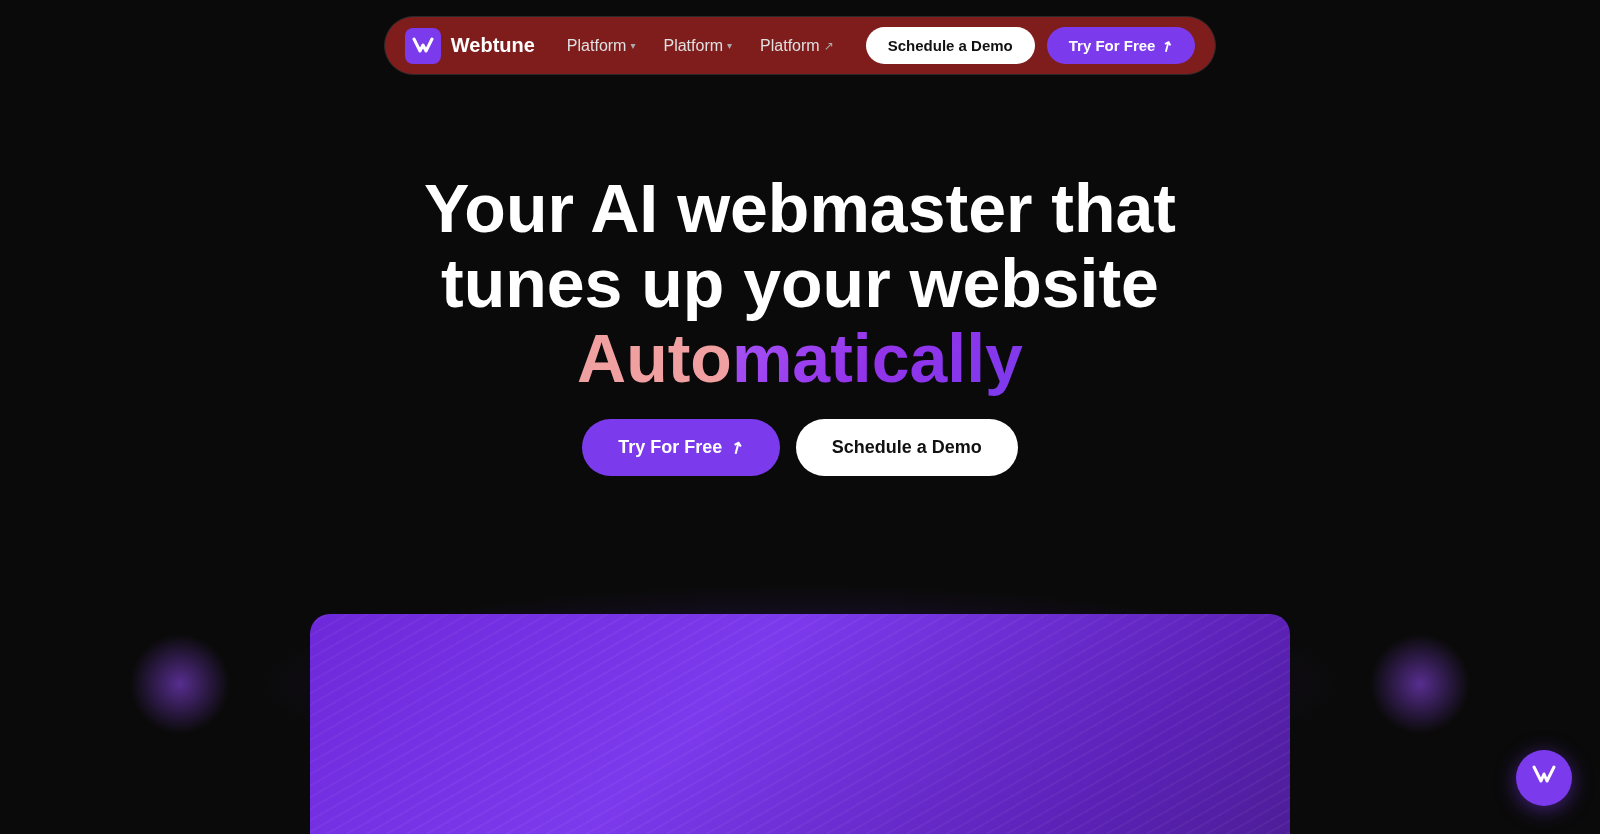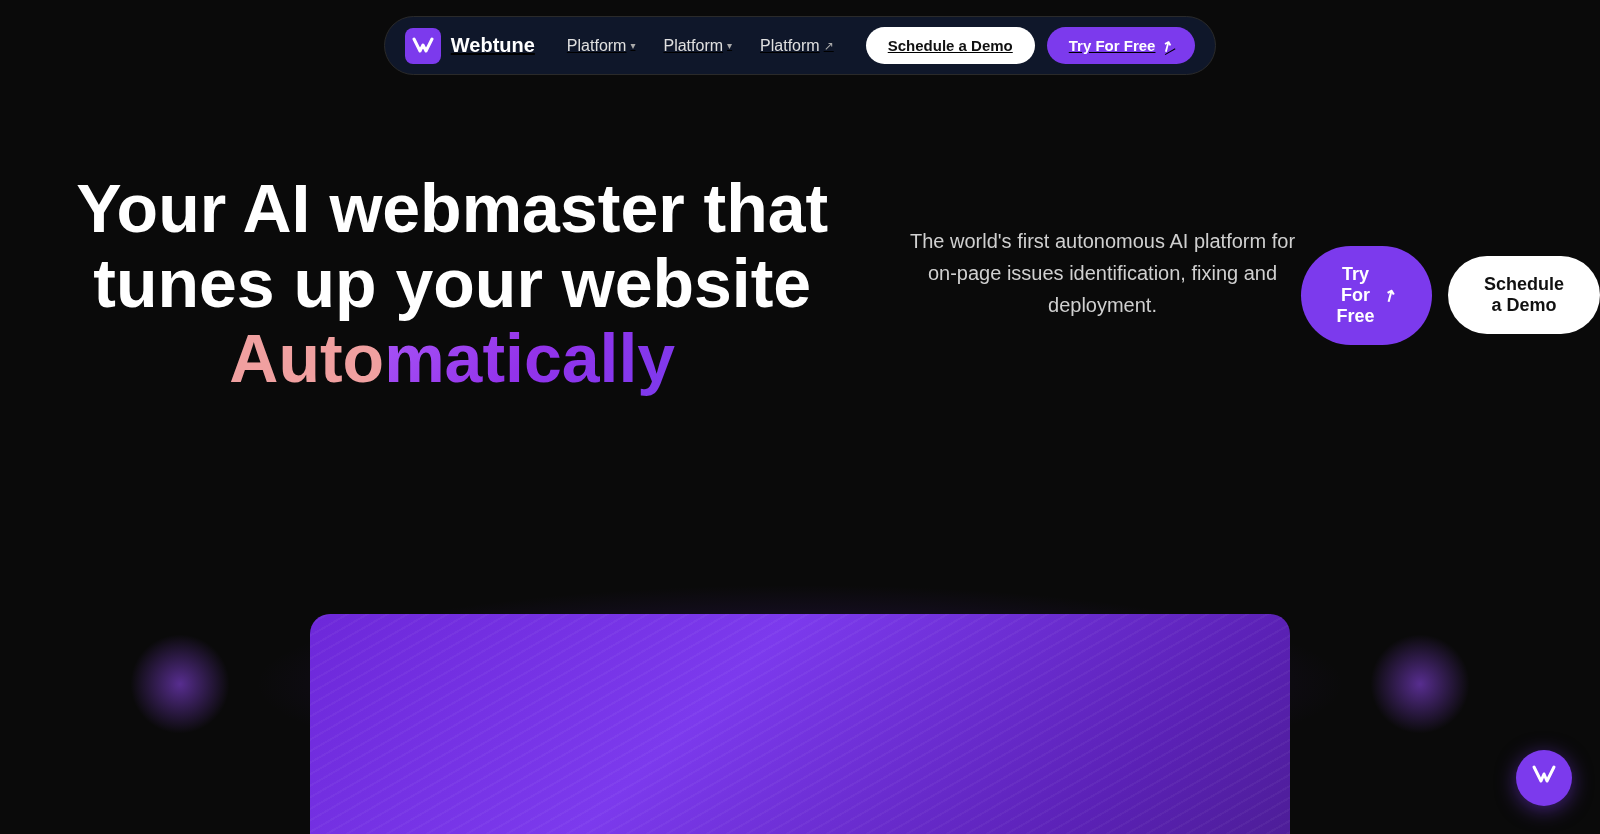--- a/index.html
+++ b/index.html
@@ -23,26 +23,25 @@
       align-items: center;
       justify-content: center;
       padding: 16px 0;
       position: relative;
       z-index: 10;
     }
 
     .navbar-inner {
       display: flex;
       align-items: center;
-      background-color: #0f172a;
+      background-color: #7f1d1d;
       border-radius: 50px;
       padding: 10px 20px;
       gap: 32px;
       border: 1px solid #2a2a2a;
-      text-decoration: underline;
     }
 
     .logo-area {
       display: flex;
       align-items: center;
       gap: 10px;
       text-decoration: none;
     }
 
     .logo-icon {
@@ -123,20 +122,21 @@
 
     .btn-try-free-nav .arrow-icon {
       font-size: 14px;
       transform: rotate(-30deg);
       display: inline-block;
     }
 
     
     .hero {
       display: flex;
+      flex-direction: column;
       align-items: center;
       text-align: center;
       padding-top: 80px;
       position: relative;
       z-index: 5;
     }
 
     .hero-title {
       color: white;
       font-size: 68px;
@@ -332,21 +332,20 @@
         <span class="arrow-icon">↗</span>
       </button>
     </div>
   </div>
 </nav>
 
 <section class="hero">
   <h1 class="hero-title">
     <span>Your AI webmaster that tunes up your website </span><span class="hero-title-auto">Auto</span><span class="hero-title-matically">matically</span>
   </h1>
-  <p class="hero-subtitle">The world's first autonomous AI platform for on-page issues identification, fixing and deployment.</p>
   <div class="hero-buttons">
     <button class="btn-hero-try">
       <span>Try For Free</span>
       <span class="arrow-icon">↗</span>
     </button>
     <button class="btn-hero-demo">Schedule a Demo</button>
   </div>
 </section>
 
 <div class="bottom-glow"></div>

